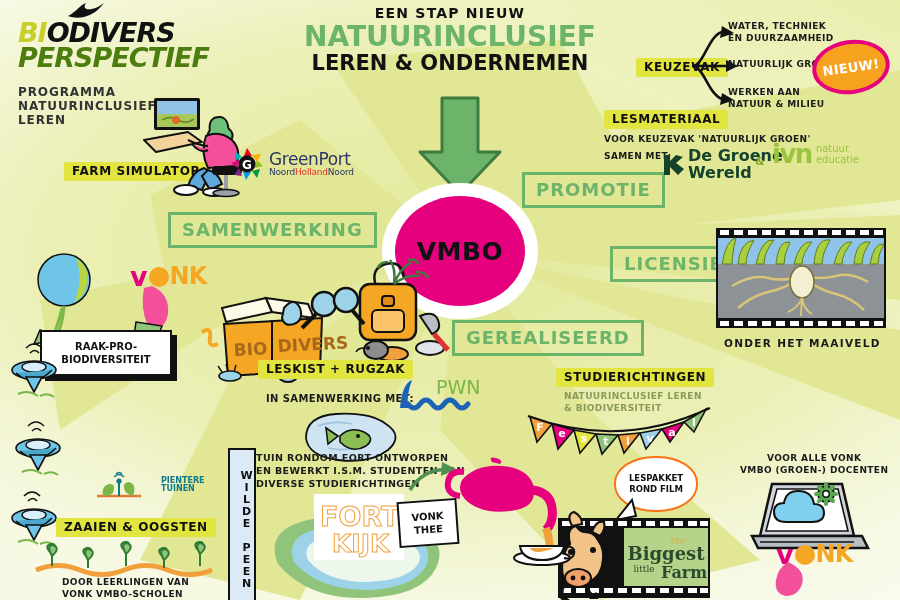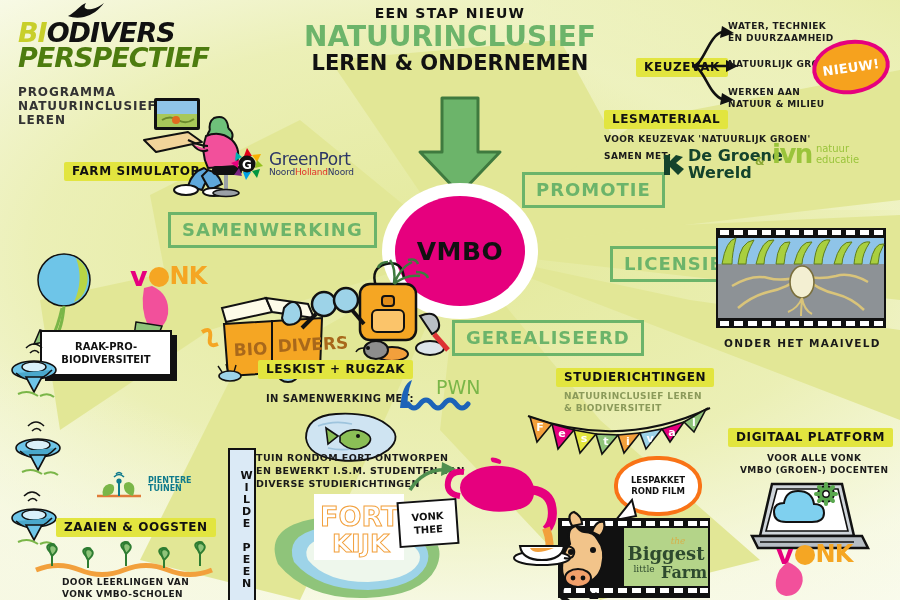--- a/index.html
+++ b/index.html
@@ -52,21 +52,21 @@
     background:#f6a21e;border:4px solid #e6007e;display:flex;align-items:center;justify-content:center;
     transform:rotate(-8deg);}
   #nieuw span{color:#fff;font-size:13px;font-weight:bold;letter-spacing:.3px;}
 
   
   .notebox{position:absolute;background:#fff;border:2px solid #111;
     font-size:10px;font-weight:bold;color:#111;line-height:1.3;text-align:center;
     display:flex;align-items:center;justify-content:center;white-space:pre-line;}
   .notebox.shadow{box-shadow:5px 5px 0 #111;}
 
-  .bubble{position:absolute;background:#fff;border:4px solid #f97316;border-radius:48%;
+  .bubble{position:absolute;background:#fff;border:2px solid #f97316;border-radius:48%;
     font-size:8.5px;font-weight:bold;color:#111;line-height:1.35;text-align:center;
     display:flex;align-items:center;justify-content:center;white-space:pre-line;}
 
   
   #greenport{position:absolute;left:230px;top:147px;display:flex;align-items:center;gap:5px;}
   .gp-mark{width:34px;height:34px;position:relative;}
   .gp-text{line-height:1;}
   .gp-1{font-size:17px;color:#2b3566;letter-spacing:-.4px;}
   .gp-2{font-size:9px;letter-spacing:-.2px;}
   .gp-2 .n{color:#2b3566;} .gp-2 .h{color:#e0332a;}
@@ -75,21 +75,21 @@
   .gw-mark{width:22px;height:24px;position:relative;}
   .gw-text{font-size:16px;color:#14432c;line-height:1.05;font-weight:600;}
   #amp{position:absolute;left:755px;top:155px;font-size:11px;color:#8aa832;font-weight:bold;}
   #ivn{position:absolute;left:772px;top:144px;display:flex;align-items:flex-end;gap:4px;}
   .ivn-mark{font-size:26px;color:#9ac43b;font-weight:bold;letter-spacing:-1.5px;line-height:.8;}
   .ivn-text{font-size:10px;color:#9ac43b;line-height:1.02;}
 
   #pwn{position:absolute;left:392px;top:378px;width:100px;height:34px;}
   .pwn-word{position:absolute;left:44px;top:-2px;font-size:19px;color:#7ab648;font-weight:400;letter-spacing:0px;}
 
-  #pientere{position:absolute;left:93px;top:470px;display:flex;align-items:center;gap:3px;}
+  #pientere{position:absolute;left:93px;top:470px;display:flex;align-items:center;gap:16px;}
   .pt-text{font-size:8px;color:#0f7a8c;font-weight:bold;line-height:1.05;}
 
   .vonk{position:absolute;display:flex;align-items:center;}
   .vonk .v{font-size:27px;font-weight:bold;color:#e6007e;line-height:.8;}
   .vonk .o{width:20px;height:20px;border-radius:50%;background:#f5a623;display:inline-block;margin:0 1px;}
   .vonk .nk{font-size:24px;font-weight:bold;color:#f5a623;letter-spacing:-1px;line-height:.8;}
 
   .vertical-sign{position:absolute;background:#dbeaf6;border:2px solid #111;
     writing-mode:vertical-rl;text-orientation:upright;font-size:11px;font-weight:bold;color:#111;
     letter-spacing:-1px;padding:5px 1px;text-align:center;}
@@ -539,23 +539,20 @@
       <circle cx="21" cy="70" r="2.4" fill="#111"></circle>
         <circle cx="31" cy="70" r="2.4" fill="#111"></circle>
       <circle cx="19" cy="44" r="3" fill="#111"></circle>
         <circle cx="41" cy="42" r="3" fill="#111"></circle>
       <path d="M12,78 q-4,8 2,12 M36,80 q2,8 10,8" stroke="#111" stroke-width="2.2" fill="none"></path>
       <path d="M10,86 q-4,4 0,6 h8 Z" fill="#111"></path>
       <path d="M44,84 q4,4 2,7 h-9 Z" fill="#111"></path>
     </g>
   </svg>
 
-  <div class="yellowtag" style="left:728px;top:428px">
-    <span>DIGITAAL PLATFORM</span>
-  </div>
   <div class="plain" style="left:740px;top:452px;text-align:center">VOOR ALLE VONK
 VMBO (GROEN-) DOCENTEN</div>
 
   <svg style="position:absolute;left:750px;top:478px" width="120" height="80">
     <polygon points="22,6 92,6 104,58 10,58" fill="#cfd5da" stroke="#111" stroke-width="2.5"></polygon>
     <polygon points="27,11 88,11 98,53 16,53" fill="#ffffff" stroke="#111" stroke-width="1.6"></polygon>
     <path d="M36,44 q-12,0 -12,-10 q0,-9 10,-9 q2,-12 14,-12 q14,0 16,13 q10,0 10,9 q0,9 -12,9 Z" fill="#7fd0ef" stroke="#111" stroke-width="2"></path>
     <g transform="translate(66,6)">
       <circle cx="10" cy="10" r="8" fill="#5aa84f" stroke="#111" stroke-width="1.8"></circle>
       <circle cx="10" cy="10" r="3.2" fill="#fff" stroke="#111" stroke-width="1.4"></circle>

